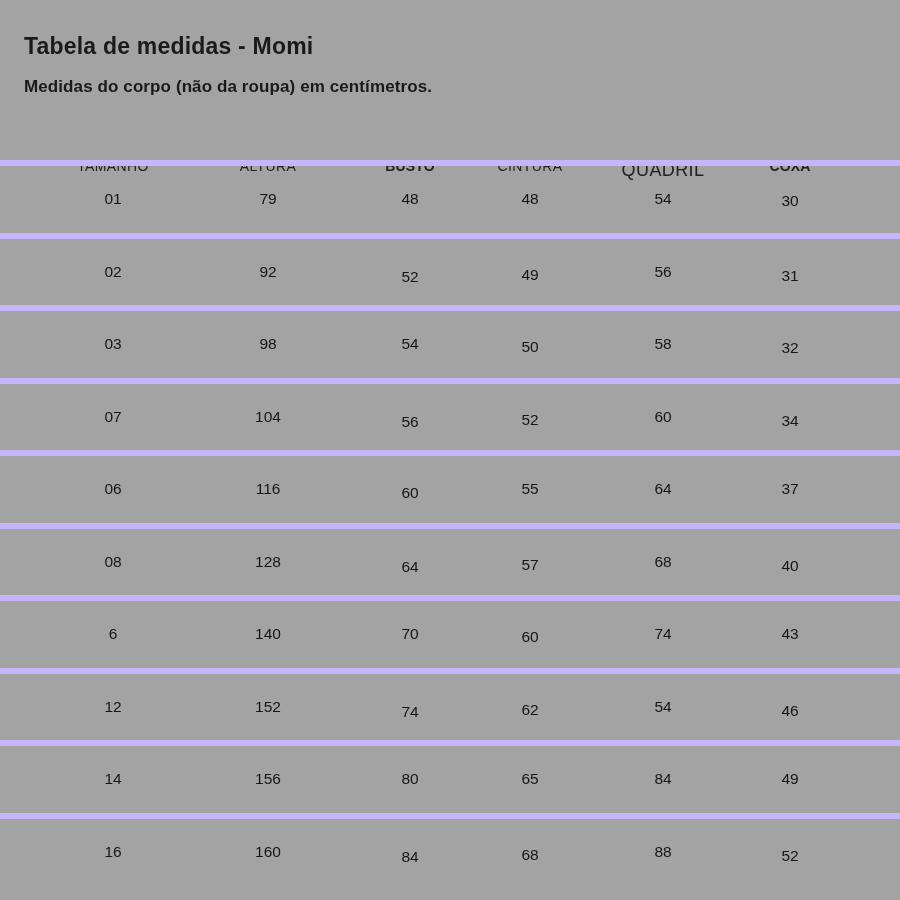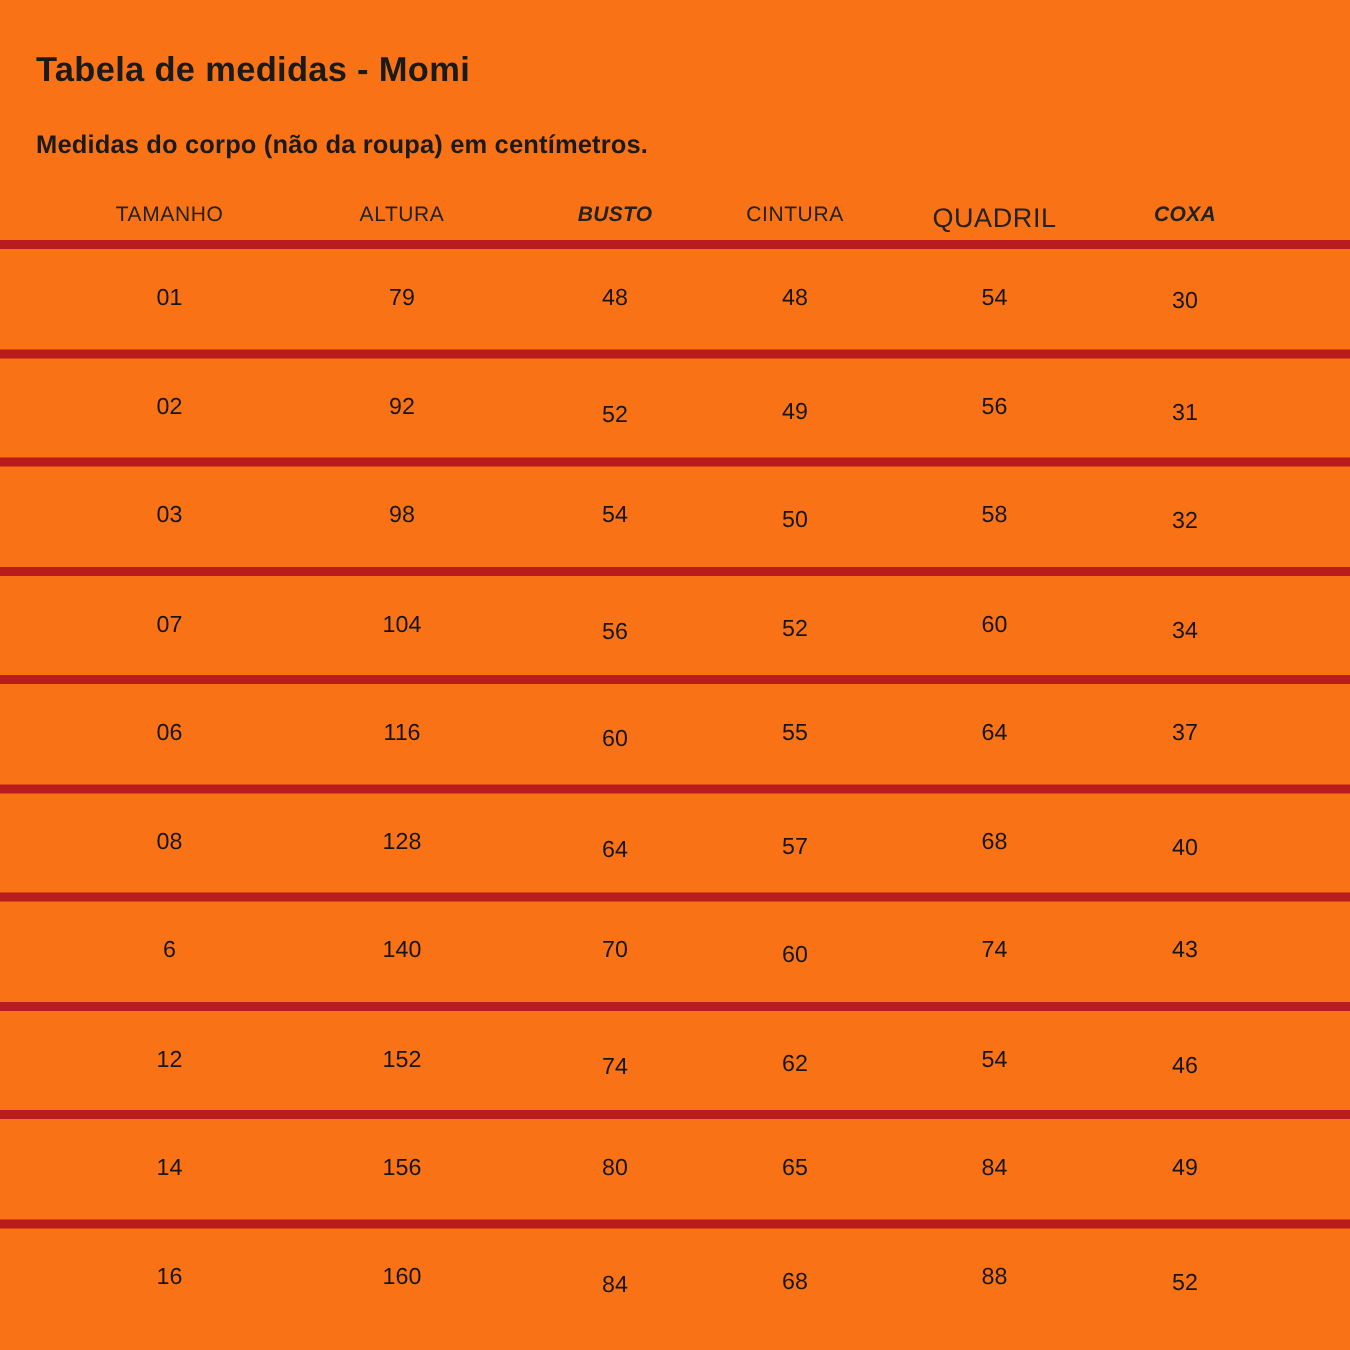--- a/index.html
+++ b/index.html
@@ -8,36 +8,36 @@
     width: 900px;
     height: 900px;
     background: #ffffff;
     font-family: "Liberation Sans", "DejaVu Sans", sans-serif;
     overflow: hidden;
   }
   .page {
     position: relative;
     width: 900px;
     height: 900px;
-    background: #f97316;
+    background: #a3a3a3;
   }
   .page-title {
     position: absolute;
     left: 24px;
     top: 33px;
     font-size: 23px;
     font-weight: 700;
     color: #1a1a1a;
     letter-spacing: 0.2px;
     white-space: nowrap;
   }
   .page-subtitle {
     position: absolute;
     left: 24px;
-    top: 87px;
+    top: 77px;
     font-size: 17px;
     font-weight: 700;
     color: #1a1a1a;
     letter-spacing: 0.1px;
     white-space: nowrap;
   }
   .size-table {
     position: absolute;
     left: 0;
     top: 123px;
@@ -46,21 +46,21 @@
   .header-row {
     position: relative;
     height: 37px;
   }
   .table-body {
     width: 100%;
   }
   .data-row {
     position: relative;
     height: 72.5px;
-    border-top: 6px solid #b91c1c;
+    border-top: 6px solid #c4b5fd;
     box-sizing: border-box;
   }
   .cell {
     position: absolute;
     top: 50%;
     left: var(--cx, 50%);
     transform: translate(-50%, calc(-50% + var(--dy, 0px)));
     white-space: nowrap;
     color: #1a1a1a;
   }
@@ -68,22 +68,23 @@
   .c1 { --cx: 29.78%; }
   .c2 { --cx: 45.56%; }
   .c3 { --cx: 58.89%; }
   .c4 { --cx: 73.67%; }
   .c5 { --cx: 87.78%; }
   .hcell {
     font-size: 14px;
     font-weight: 400;
     letter-spacing: 0.4px;
     color: #222222;
+    margin-top: 24px;
   }
-  .hcell.c2, .hcell.c5 { font-weight: 700; letter-spacing: 0.2px; font-style: italic; }
+  .hcell.c2, .hcell.c5 { font-weight: 700; letter-spacing: 0.2px; }
   .hcell.c4 { font-size: 18px; --dy: 4px; }
   .dcell {
     font-size: 15.5px;
     font-weight: 400;
     color: #161616;
   }
   
   .data-row:nth-child(even) .dcell.c2 { --dy: 5px; }
   .data-row:nth-child(even) .dcell.c3 { --dy: 3px; }
   .data-row:nth-child(even) .dcell.c5 { --dy: 4px; }

